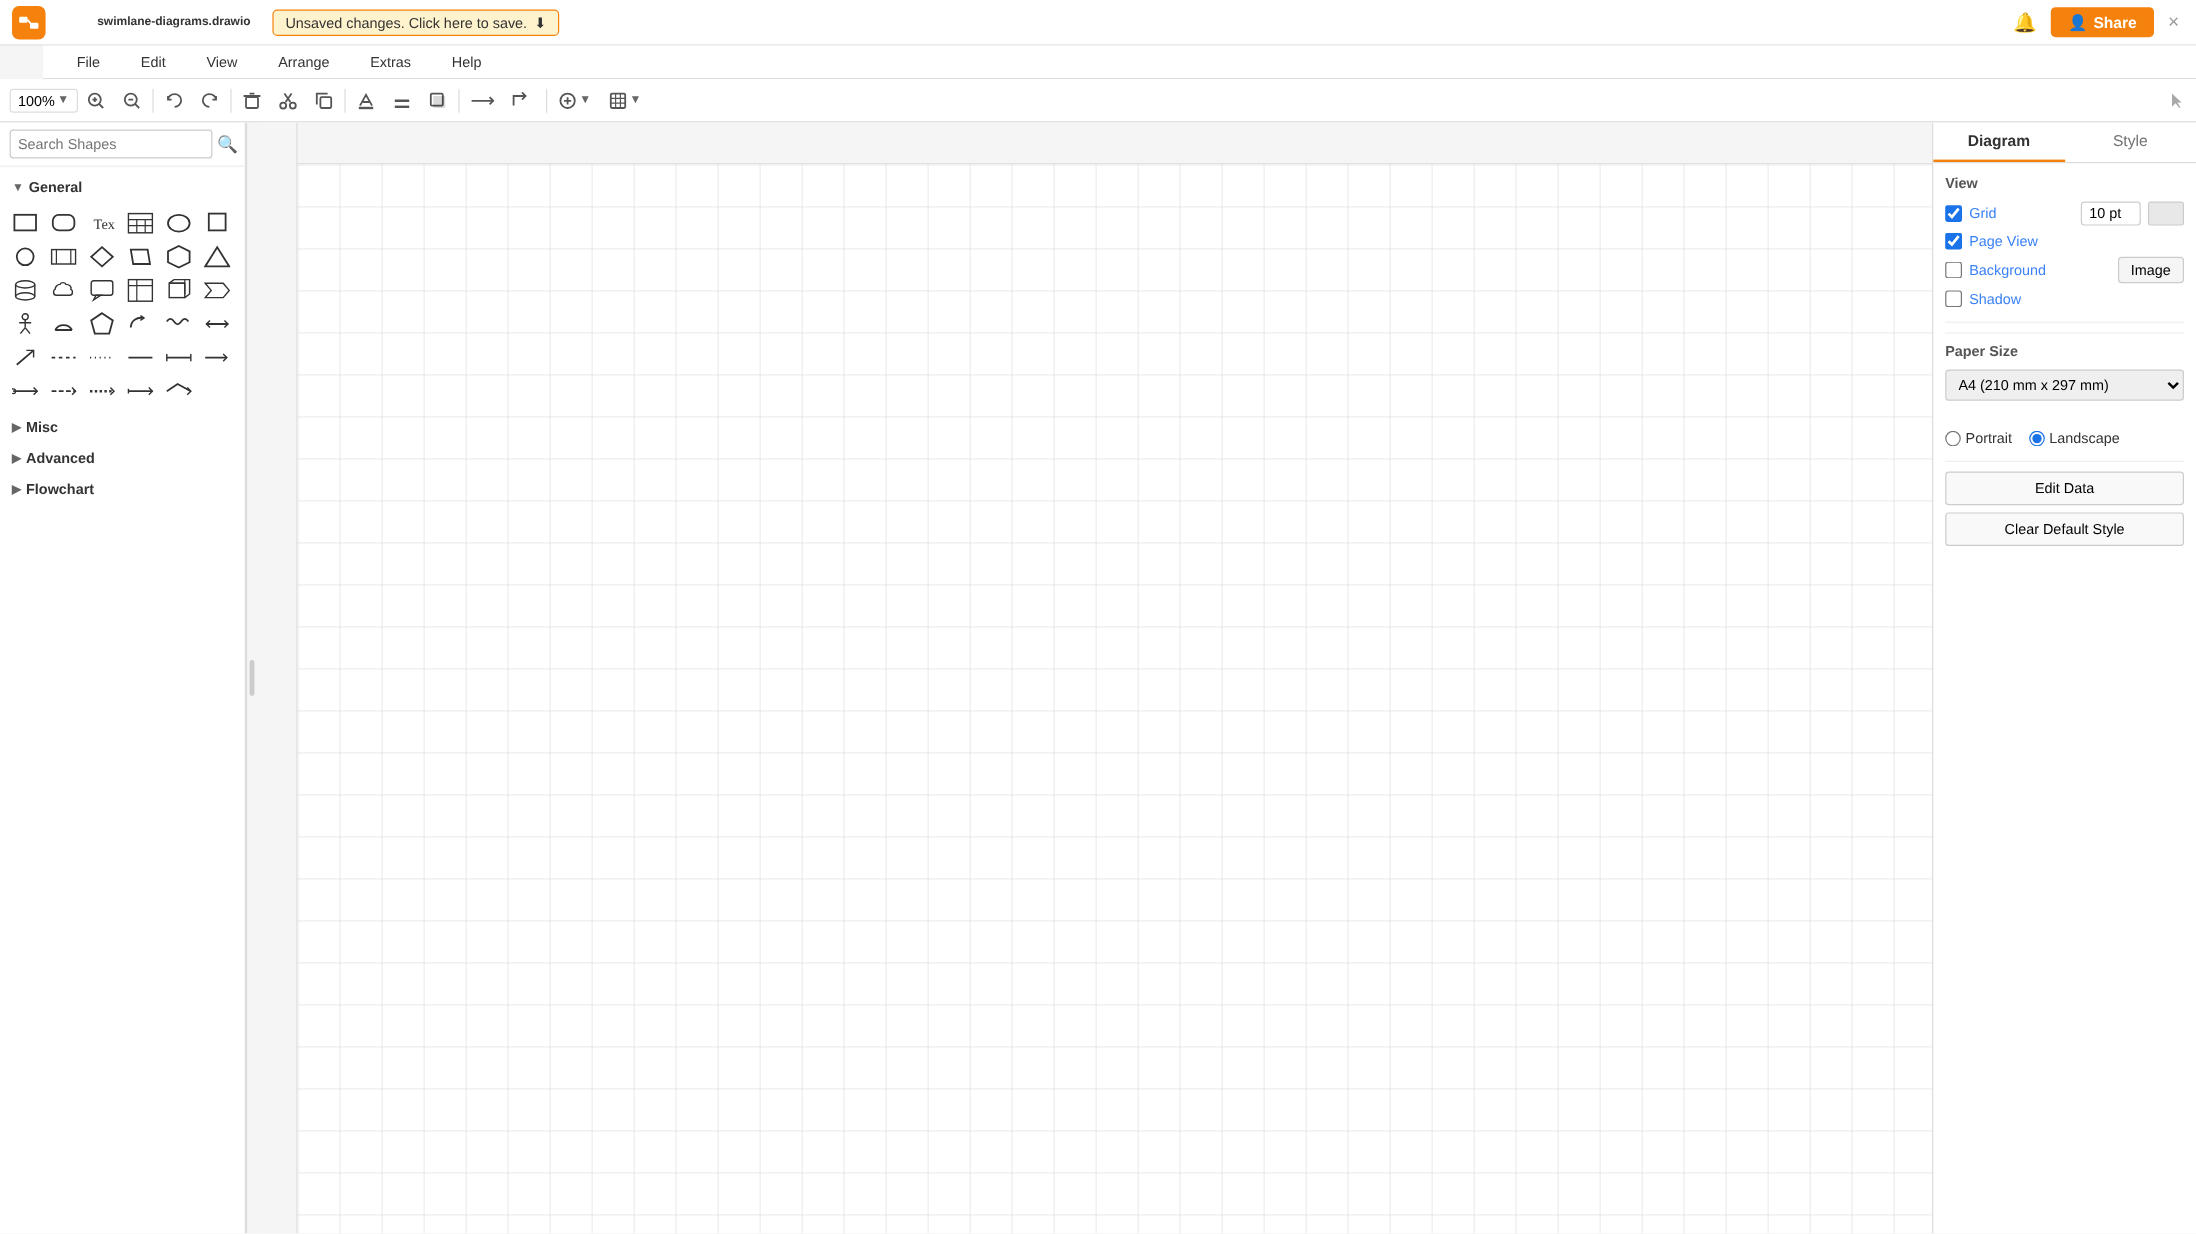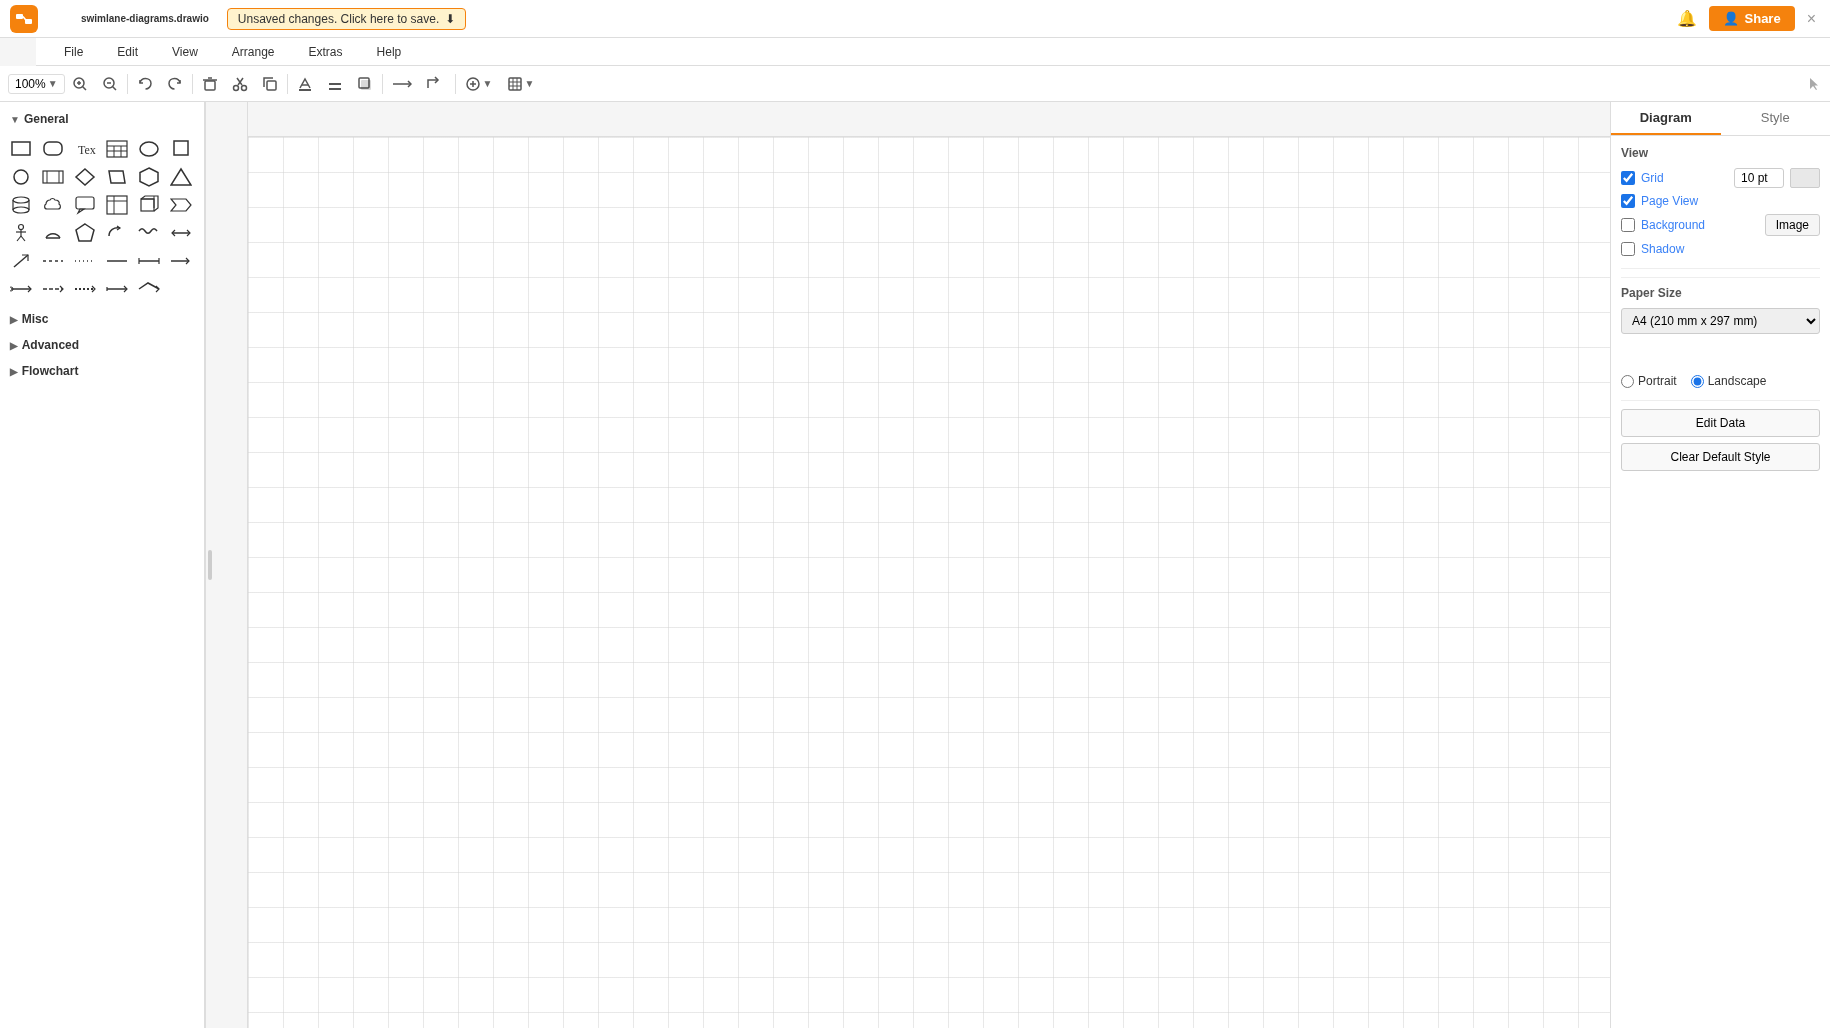--- a/index.html
+++ b/index.html
@@ -62,21 +62,21 @@
     .right-panel-content { flex: 1; overflow-y: auto; padding: 10px; }
     .panel-section { margin-bottom: 12px; }
     .panel-section-title { font-size: 12px; font-weight: 600; color: #555; margin-bottom: 8px; }
     .panel-row { display: flex; align-items: center; margin-bottom: 6px; gap: 6px; }
     .panel-label { font-size: 12px; color: #3b82f6; flex: 1; }
     .panel-checkbox { width: 14px; height: 14px; accent-color: #1a73e8; }
     .panel-input { border: 1px solid #ccc; border-radius: 3px; padding: 2px 6px; font-size: 12px; width: 60px; }
     .color-box { width: 30px; height: 20px; border: 1px solid #ccc; border-radius: 2px; background: #e8e8e8; cursor: pointer; }
     .image-btn { border: 1px solid #ccc; border-radius: 3px; padding: 3px 10px; font-size: 12px; cursor: pointer; background: #f5f5f5; }
     .options-section { margin-bottom: 12px; }
-    .paper-size-select { width: 100%; border: 1px solid #ccc; border-radius: 3px; padding: 4px 6px; font-size: 12px; margin-bottom: 24px; }
+    .paper-size-select { width: 100%; border: 1px solid #ccc; border-radius: 3px; padding: 4px 6px; font-size: 12px; margin-bottom: 8px; }
     .radio-row { display: flex; align-items: center; gap: 14px; margin-bottom: 6px; }
     .radio-label { display: flex; align-items: center; gap: 4px; font-size: 12px; color: #333; margin-top: 16px; }
     .radio-label input { accent-color: #1a73e8; }
     .panel-btn { width: 100%; border: 1px solid #ccc; border-radius: 3px; padding: 6px; font-size: 12px; cursor: pointer; background: #f9f9f9; text-align: center; margin-bottom: 6px; }
     .side-divider { width: 8px; background: #f5f5f5; border-left: 1px solid #ddd; cursor: col-resize; flex-shrink: 0; display: flex; align-items: center; justify-content: center; }
 
     
     ::-webkit-scrollbar { width: 6px; height: 6px; }
     ::-webkit-scrollbar-track { background: #f5f5f5; }
     ::-webkit-scrollbar-thumb { background: #ccc; border-radius: 3px; }
@@ -225,20 +225,24 @@
   </button>
   <div class="titlebar-spacer"></div>
   <svg width="16" height="16" viewBox="0 0 16 16" style="opacity:0.5">
       <path d="M4 2 L4 13 L7 10 L10 14 L11 13.5 L8.5 9.5 L12 9.5 Z" fill="#555"></path>
     </svg>
 </div>
 
 <div class="main">
 
   <div class="left-panel">
+    <div class="search-box">
+      <input class="search-input" type="text" placeholder="Search Shapes" style="">
+      <button class="search-btn">🔍</button>
+    </div>
     <div class="shapes-panel">
 
       <div class="section-header">
         <span class="section-arrow">▼</span>
         <span>General</span>
       </div>
       <div class="shapes-grid">
 
         <div class="shape-item">
             <svg viewBox="0 0 22 20">

